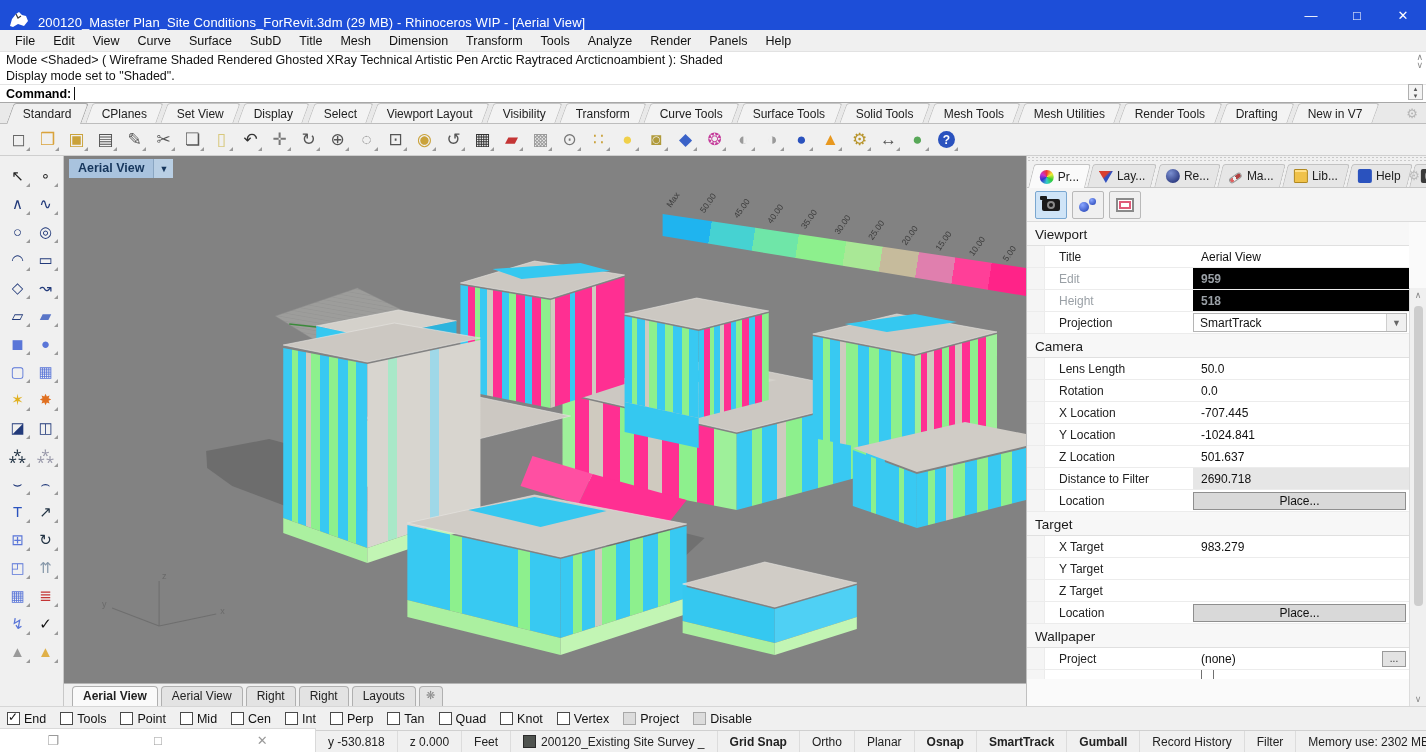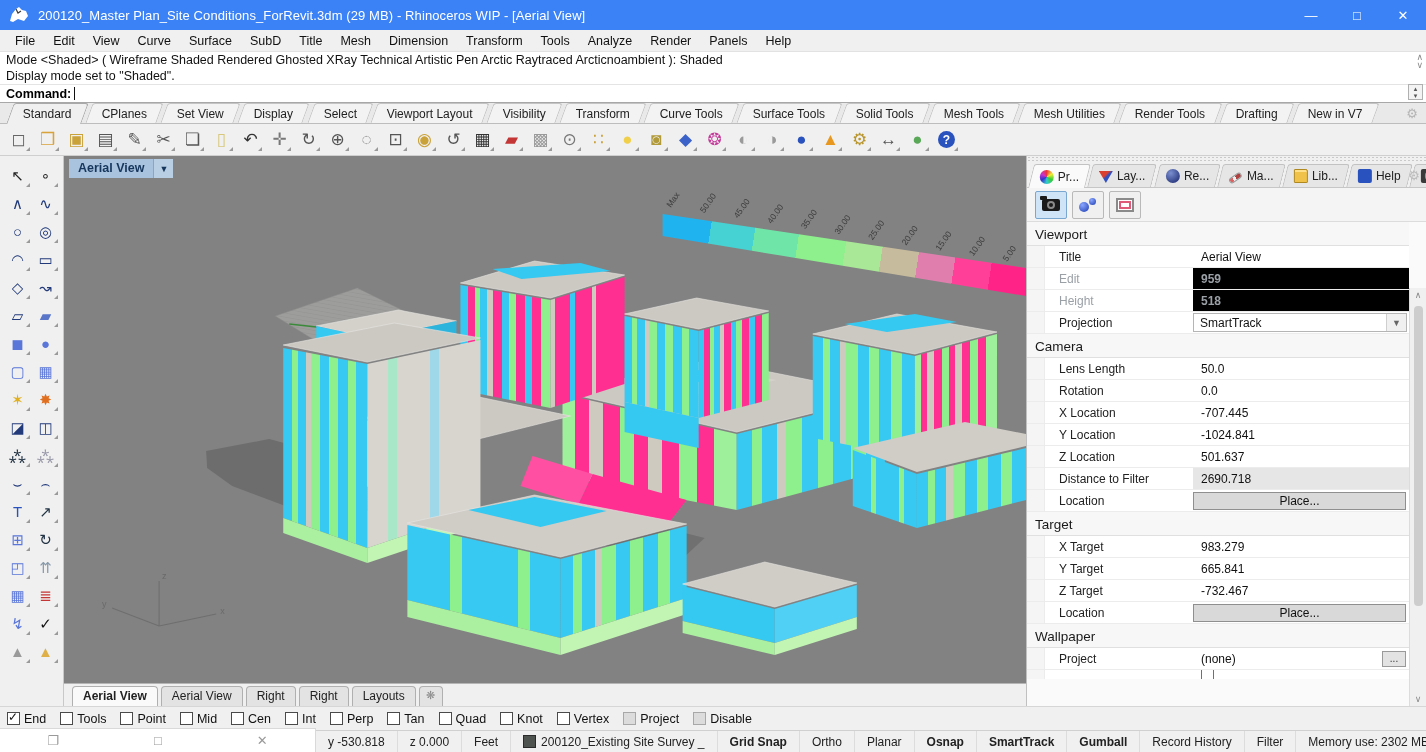--- a/index.html
+++ b/index.html
@@ -1,20 +1,20 @@
 <!DOCTYPE html>
 <html><head>
 <meta charset="utf-8">
 <style>
   * { margin:0; padding:0; box-sizing:border-box; }
   html,body { width:1426px; height:752px; overflow:hidden; font-family:"Liberation Sans", sans-serif; background:#f0f0f0; }
   .app { position:relative; width:1426px; height:752px; display:flex; flex-direction:column; }
 
   
-  .titlebar { height:30px; background:#3b82f6; color:#fff; display:flex; align-items:center; flex:0 0 auto; }
+  .titlebar { height:30px; background:#1d4ed8; color:#fff; display:flex; align-items:flex-end; flex:0 0 auto; }
   .rhino-logo { width:22px; height:20px; margin:0 8px 0 8px; }
   .title-text { font-size:13px; letter-spacing:.1px; }
   .win-controls { margin-left:auto; display:flex; height:100%; }
   .win-btn { width:46px; display:flex; align-items:center; justify-content:center; font-size:13px; color:#fff; }
 
   
   .menubar { height:22px; background:#f0f0f0; display:flex; align-items:center; padding-left:6px; border-bottom:1px solid #e2e2e2; flex:0 0 auto; }
   .menu-item { font-size:12.5px; color:#111; padding:0 9px; line-height:22px; }
 
   
@@ -838,26 +838,24 @@
 
         <div class="psec-title">Target</div>
         <div class="prow">
           <span class="gut"></span>
             <span class="lbl">X Target</span>
           <span class="val">983.279</span>
         </div>
         <div class="prow">
           <span class="gut"></span>
             <span class="lbl">Y Target</span>
-          <span class="val">665.841</span>
         </div>
         <div class="prow">
           <span class="gut"></span>
             <span class="lbl">Z Target</span>
-          <span class="val">-732.467</span>
         </div>
         <div class="prow">
           <span class="gut"></span>
             <span class="lbl">Location</span>
           <span class="val" style="padding-left:0;">
               <span class="pbtn">Place...</span>
             </span>
         </div>
 
         <div class="psec-title">Wallpaper</div>

